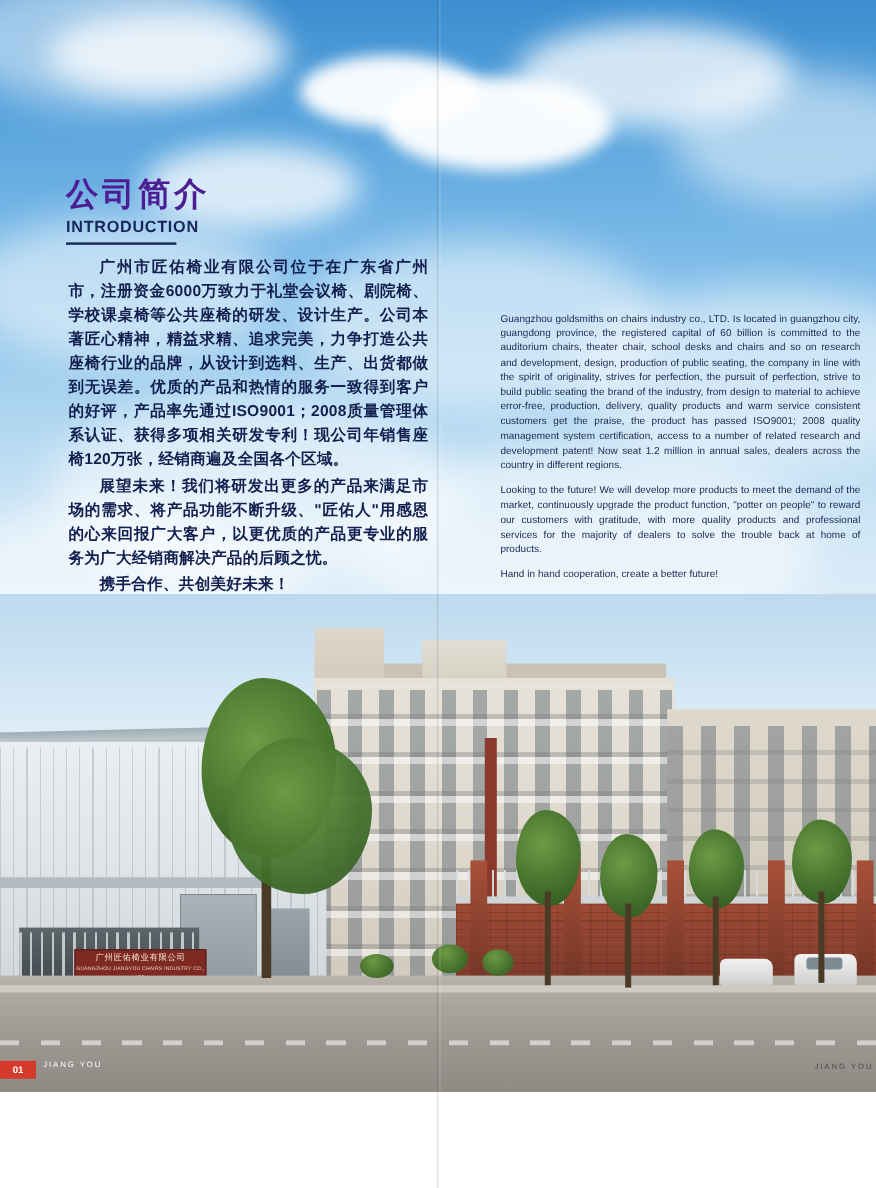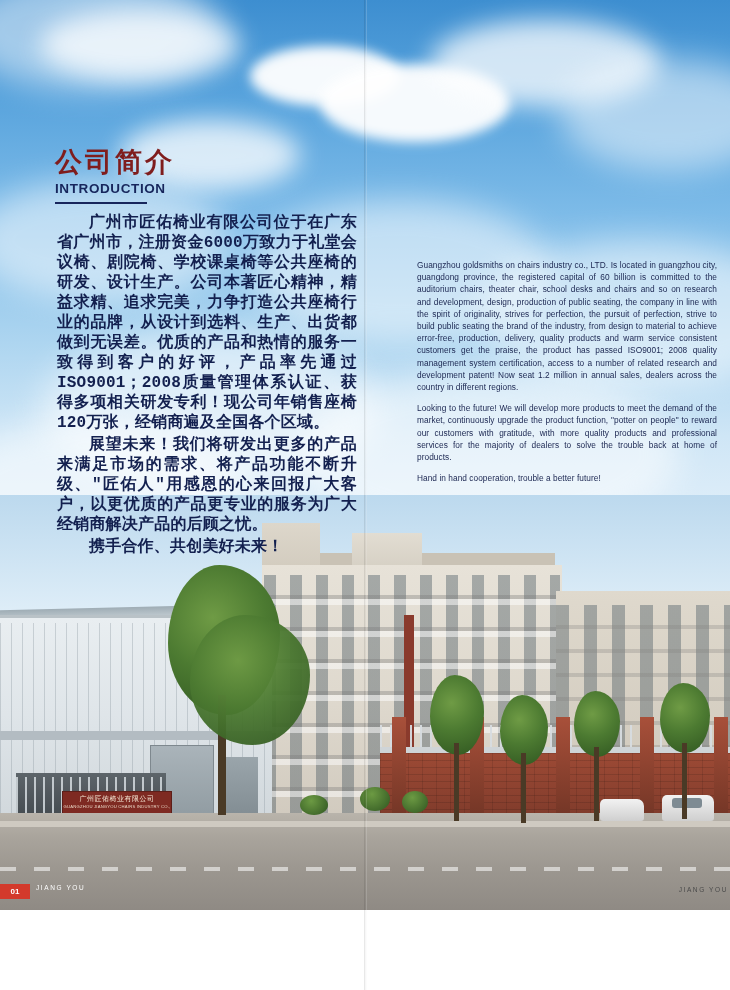--- a/index.html
+++ b/index.html
@@ -55,21 +55,21 @@
   .title-block {
     position: absolute;
     left: 55px;
     top: 148px;
     z-index: 20;
   }
   .title-cn {
     font-family: "Liberation Serif", serif;
     font-weight: bold;
     font-size: 27px;
-    color: #7f1d1d;
+    color: #4c1d95;
     letter-spacing: 3px;
     line-height: 1.1;
   }
   .title-en {
     font-size: 13.5px;
     font-weight: bold;
     color: #17265c;
     letter-spacing: 0.6px;
     margin-top: 3px;
   }
@@ -80,22 +80,22 @@
     background: #17265c;
   }
 
   .cn-body {
     position: absolute;
     left: 57px;
     top: 213px;
     width: 300px;
     z-index: 20;
     color: #13204f;
-    font-family: Liberation Mono, monospace;
-    font-size: 16px;
+    font-family: Liberation Sans, sans-serif;
+    font-size: 13px;
     line-height: 20px;
     text-align: justify;
     font-weight: bold;
     letter-spacing: 0.2px;
   }
   .cn-body p { margin: 0 0 2px 0; text-indent: 2em; }
 
   .en-body {
     position: absolute;
     left: 417px;
@@ -354,21 +354,21 @@
 
   <div class="cn-body">
     <p>广州市匠佑椅业有限公司位于在广东省广州市，注册资金6000万致力于礼堂会议椅、剧院椅、学校课桌椅等公共座椅的研发、设计生产。公司本著匠心精神，精益求精、追求完美，力争打造公共座椅行业的品牌，从设计到选料、生产、出货都做到无误差。优质的产品和热情的服务一致得到客户的好评，产品率先通过ISO9001；2008质量管理体系认证、获得多项相关研发专利！现公司年销售座椅120万张，经销商遍及全国各个区域。</p>
     <p>展望未来！我们将研发出更多的产品来满足市场的需求、将产品功能不断升级、"匠佑人"用感恩的心来回报广大客户，以更优质的产品更专业的服务为广大经销商解决产品的后顾之忧。</p>
     <p>携手合作、共创美好未来！</p>
   </div>
 
   <div class="en-body">
     <p>Guangzhou goldsmiths on chairs industry co., LTD. Is located in guangzhou city, guangdong province, the registered capital of 60 billion is committed to the auditorium chairs, theater chair, school desks and chairs and so on research and development, design, production of public seating, the company in line with the spirit of originality, strives for perfection, the pursuit of perfection, strive to build public seating the brand of the industry, from design to material to achieve error-free, production, delivery, quality products and warm service consistent customers get the praise, the product has passed ISO9001; 2008 quality management system certification, access to a number of related research and development patent! Now seat 1.2 million in annual sales, dealers across the country in different regions.</p>
     <p>Looking to the future! We will develop more products to meet the demand of the market, continuously upgrade the product function, "potter on people" to reward our customers with gratitude, with more quality products and professional services for the majority of dealers to solve the trouble back at home of products.</p>
-    <p>Hand in hand cooperation, trouble a better future!</p>
+    <p>Hand in hand cooperation, create a better future!</p>
   </div>
 
   <div class="photo">
     <div class="ph-sky"></div>
 
     <div class="bld-top"></div>
     <div class="tower"></div>
     <div class="tower2"></div>
     <div class="bld"></div>
     <div class="bld-win"></div>

